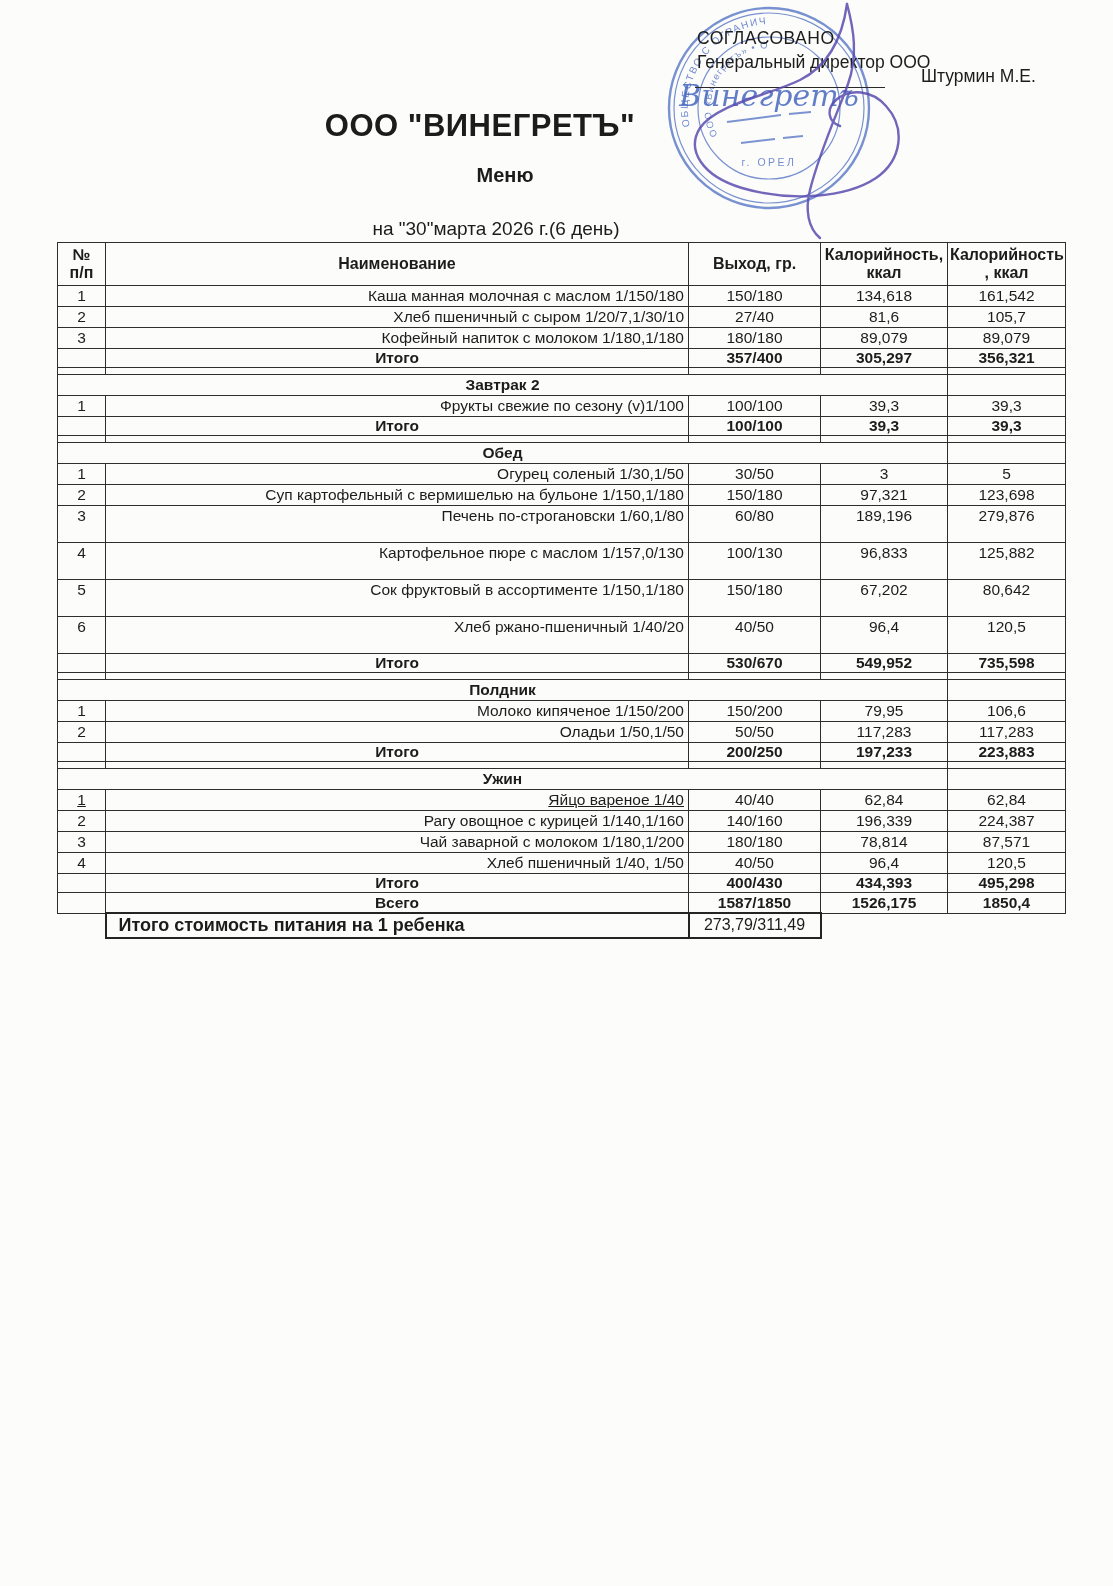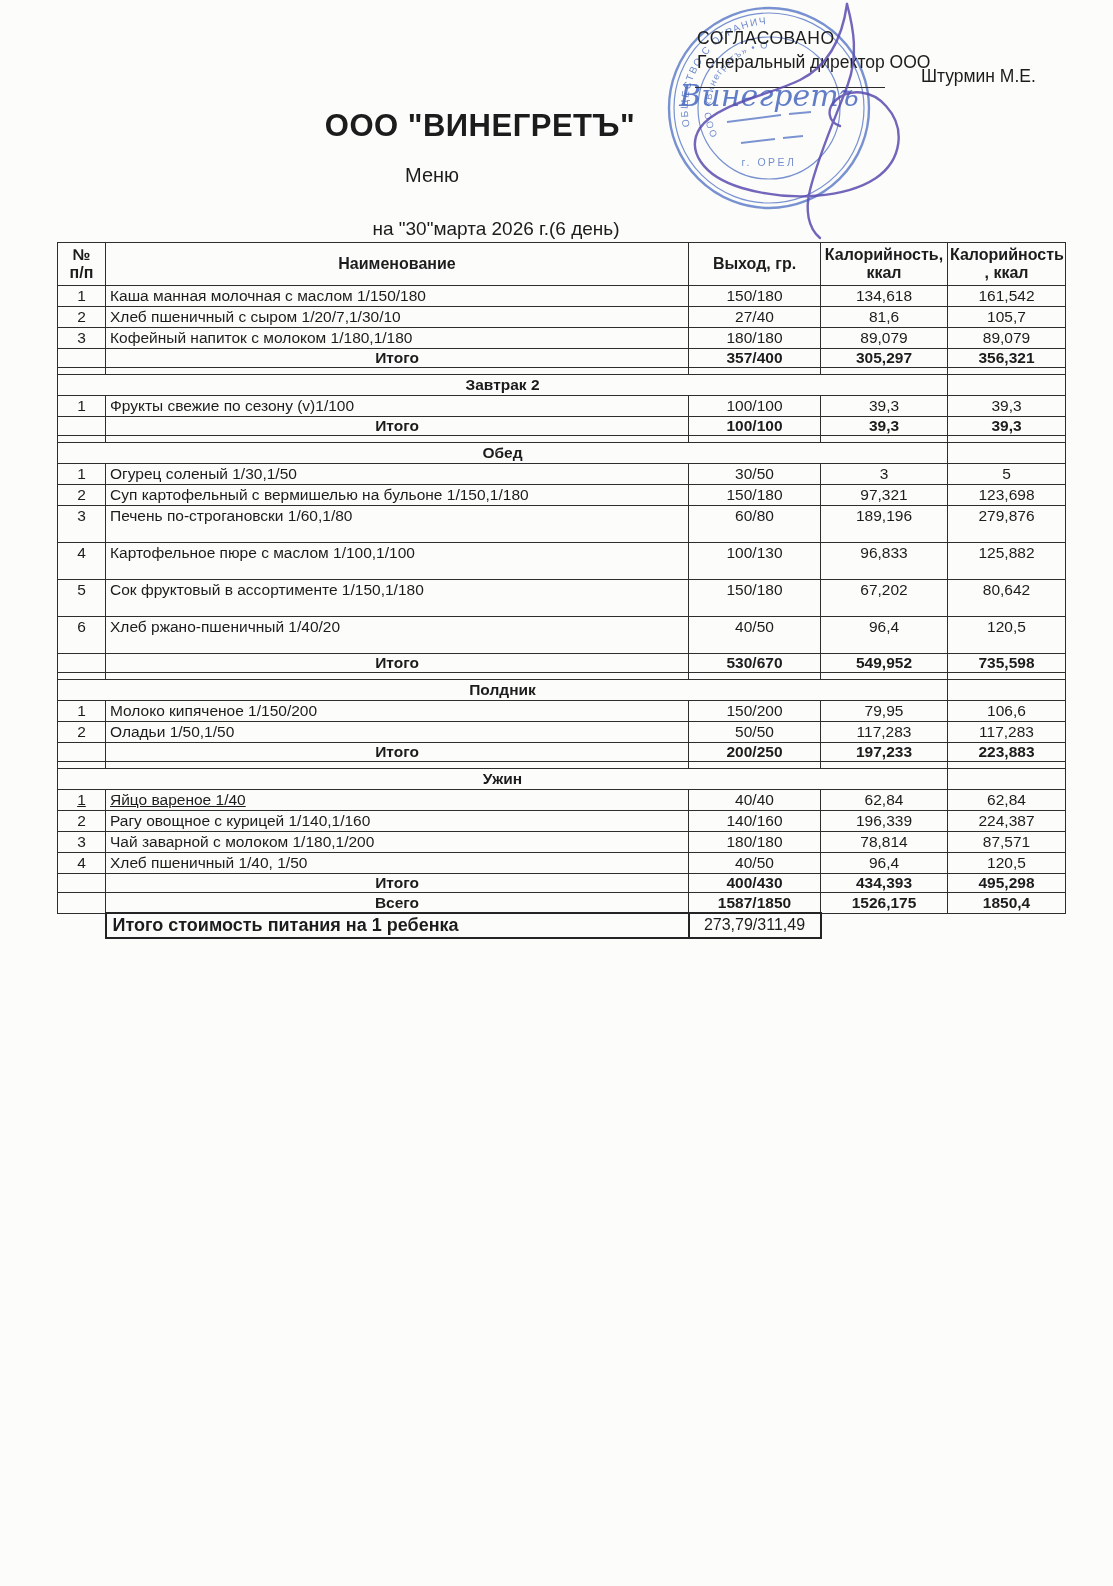--- a/index.html
+++ b/index.html
@@ -15,46 +15,46 @@
   
   .approval-line1{position:absolute;left:697px;top:28px;font-size:17.5px;letter-spacing:.5px;}
   .approval-line2{position:absolute;left:697px;top:52px;font-size:17.5px;}
   .sign-underline{position:absolute;left:695px;top:87px;width:190px;border-top:1.6px solid #2a2a2a;}
   .approval-signer{position:absolute;left:921px;top:66px;font-size:17.5px;}
   .stamp{position:absolute;left:663px;top:2px;}
   .signature-ink{position:absolute;left:650px;top:0px;}
   
   .doc-title{position:absolute;left:280px;top:108px;width:400px;text-align:center;
              font-size:31px;font-weight:700;letter-spacing:.5px;}
-  .doc-subtitle{position:absolute;left:405px;top:164px;width:200px;text-align:left;
-             font-size:20px;font-weight:400;}
+  .doc-subtitle{position:absolute;left:405px;top:164px;width:200px;text-align:center;
+             font-size:20px;font-weight:700;}
   .doc-date{position:absolute;left:296px;top:218px;width:400px;text-align:center;font-size:19px;}
   
   table.menu{position:absolute;left:57px;top:242px;width:1008px;
              border-collapse:collapse;table-layout:fixed;}
   table.menu th,table.menu td{
     border:1.4px solid #2e2e2e;
     font-size:15.5px;line-height:1.15;
     padding:0 4px;overflow:hidden;white-space:nowrap;
   }
   table.menu th{font-weight:700;font-size:16px;height:38px;text-align:center;padding:2px;}
   tr.sec td{height:20px;}
   td.sec-label{text-align:center;font-weight:700;font-size:16.5px;}
   tr.item td{height:20px;}
   tr.item.tall td{height:35px;vertical-align:top;padding-top:1px;}
   tr.item.u .c-name,tr.item.u .c-num{text-decoration:underline;}
   .c-num{text-align:center;}
-  .c-name{text-align:left;padding-left:6px;}
+  .c-name{text-align:right;padding-left:6px;}
   .c-out,.c-cal{text-align:center;}
   tr.total td{height:18px;font-weight:700;}
   .t-label{text-align:center;padding-right:3px;font-weight:700;}
   tr.thin td{height:6px;padding:0;}
   tr.grand td{height:19px;font-weight:700;margin-top:38px;}
   tr.cost td{height:23px;}
-  tr.cost .cost-label{border:2.6px solid #242424;font-weight:700;font-size:18px;padding-left:6px;text-align:left;}
+  tr.cost .cost-label{border:2.6px solid #242424;font-weight:700;font-size:18px;padding-left:12px;text-align:left;}
   tr.cost .cost-val{border:2.6px solid #242424;font-weight:400;font-size:16px;text-align:center;}
   tr.cost .noborder{border:none;background:transparent;}
 </style>
 </head>
 <body>
 
 <div class="page">
 
   <svg class="stamp" width="212" height="212" viewBox="0 0 212 212">
     <g fill="none" stroke="#4668c0" opacity="0.72">
@@ -196,21 +196,21 @@
         </tr>
         <tr class="item tall">
           <td class="c-num">3</td>
           <td class="c-name">Печень по-строгановски 1/60,1/80</td>
           <td class="c-out">60/80</td>
           <td class="c-cal">189,196</td>
           <td class="c-cal">279,876</td>
         </tr>
         <tr class="item tall">
           <td class="c-num">4</td>
-          <td class="c-name">Картофельное пюре с маслом   1/100,1/100</td>
+          <td class="c-name">Картофельное пюре с маслом   1/157,0/130</td>
           <td class="c-out">100/130</td>
           <td class="c-cal">96,833</td>
           <td class="c-cal">125,882</td>
         </tr>
         <tr class="item tall">
           <td class="c-num">5</td>
           <td class="c-name">Сок фруктовый в ассортименте 1/150,1/180</td>
           <td class="c-out">150/180</td>
           <td class="c-cal">67,202</td>
           <td class="c-cal">80,642</td>

